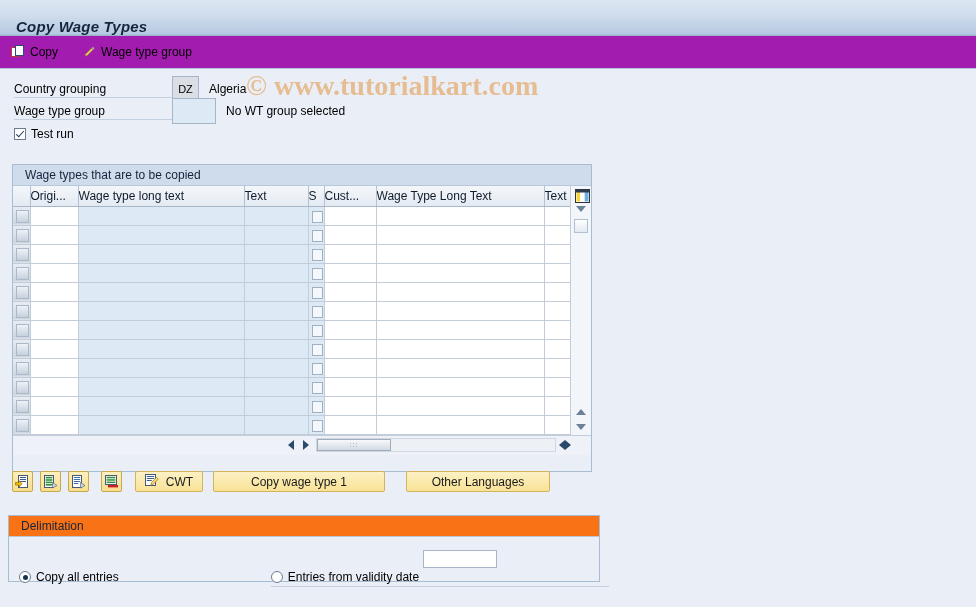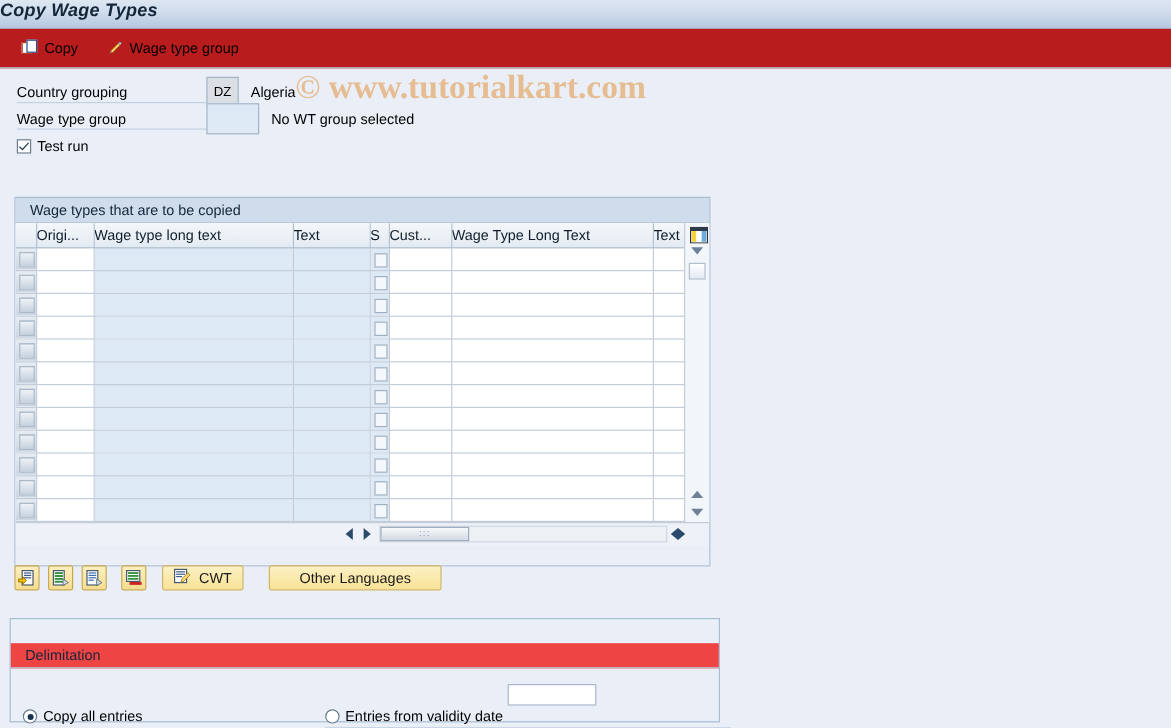--- a/index.html
+++ b/index.html
@@ -12,43 +12,44 @@
     background: #eaeff7;
     font-family: "Liberation Sans", sans-serif;
     font-size: 12px;
     color: #000000;
     overflow: hidden;
     position: relative;
   }
 
   
   .titlebar {
-    height: 24px;
+    height: 36px;
     background: linear-gradient(to bottom, #dde7f3 0%, #cfdcec 45%, #b6cae1 96%, #a9bfd9 100%);
     border-bottom: 1px solid #9ab2cd;
     display: flex;
-    align-items: flex-start;
+    align-items: flex-end;
+    padding-left: 16px;
     box-sizing: border-box;
   }
   .titlebar-text {
     font-size: 15px;
     font-weight: bold;
     font-style: italic;
     color: #16263a;
     letter-spacing: .2px;
   }
 
   
   .toolbar {
     height: 33px;
-    background: #b91c1c;
+    background: #a21caf;
     border-bottom: 1px solid #b3c4d8;
     display: flex;
     align-items: center;
-    padding-left: 11px;
+    padding-left: 4px;
     box-sizing: border-box;
     position: relative;
   }
   .tb-btn {
     display: flex;
     align-items: center;
     gap: 5px;
     padding: 2px 6px;
     margin-right: 10px;
     cursor: pointer;
@@ -328,21 +329,21 @@
   
   .delim {
     position: absolute;
     left: 8px;
     top: 515px;
     width: 592px;
     border: 1px solid #a8bcd2;
     box-sizing: border-box;
     background: #eaeff7;
   }
-  .delim .panel-caption { background:#ef4444;margin-top:20px; }
+  .delim .panel-caption { background:#f97316; }
   .delim-body {
     height: 44px;
     display: flex;
     align-items: center;
     padding-left: 10px;
     box-sizing: border-box;
   }
   .radio-opt { display: flex; align-items: center; gap: 5px; font-size: 12px; cursor: pointer; margin-top: 36px; }
   .rdo {
     width: 12px; height: 12px; border-radius: 50%;
@@ -720,20 +721,21 @@
         <rect x="0.5" y="1.5" width="10" height="11" fill="#ffffff" stroke="#4a5a6e" stroke-width="1"></rect>
         <rect x="1.8" y="3" width="7.4" height="1" fill="#3b5c86"></rect>
         <rect x="1.8" y="5" width="7.4" height="1" fill="#3b5c86"></rect>
         <rect x="1.8" y="7" width="5" height="1" fill="#3b5c86"></rect>
         <polygon points="6.5,9.5 11.5,4.3 13.3,6.1 8.3,11.3 6,12" fill="#fcd56b" stroke="#9a7b22" stroke-width="0.7"></polygon>
       </svg>
     </span>
     <span>CWT</span>
   </div>
 
+  <div class="txtbtn copy1">Copy wage type 1</div>
 
   <div class="txtbtn otherlang">Other Languages</div>
 </div>
 
 <div class="delim">
   <div class="panel-caption">Delimitation</div>
   <div class="delim-body">
 
     <div class="radio-opt">
       <span class="rdo on"></span>

